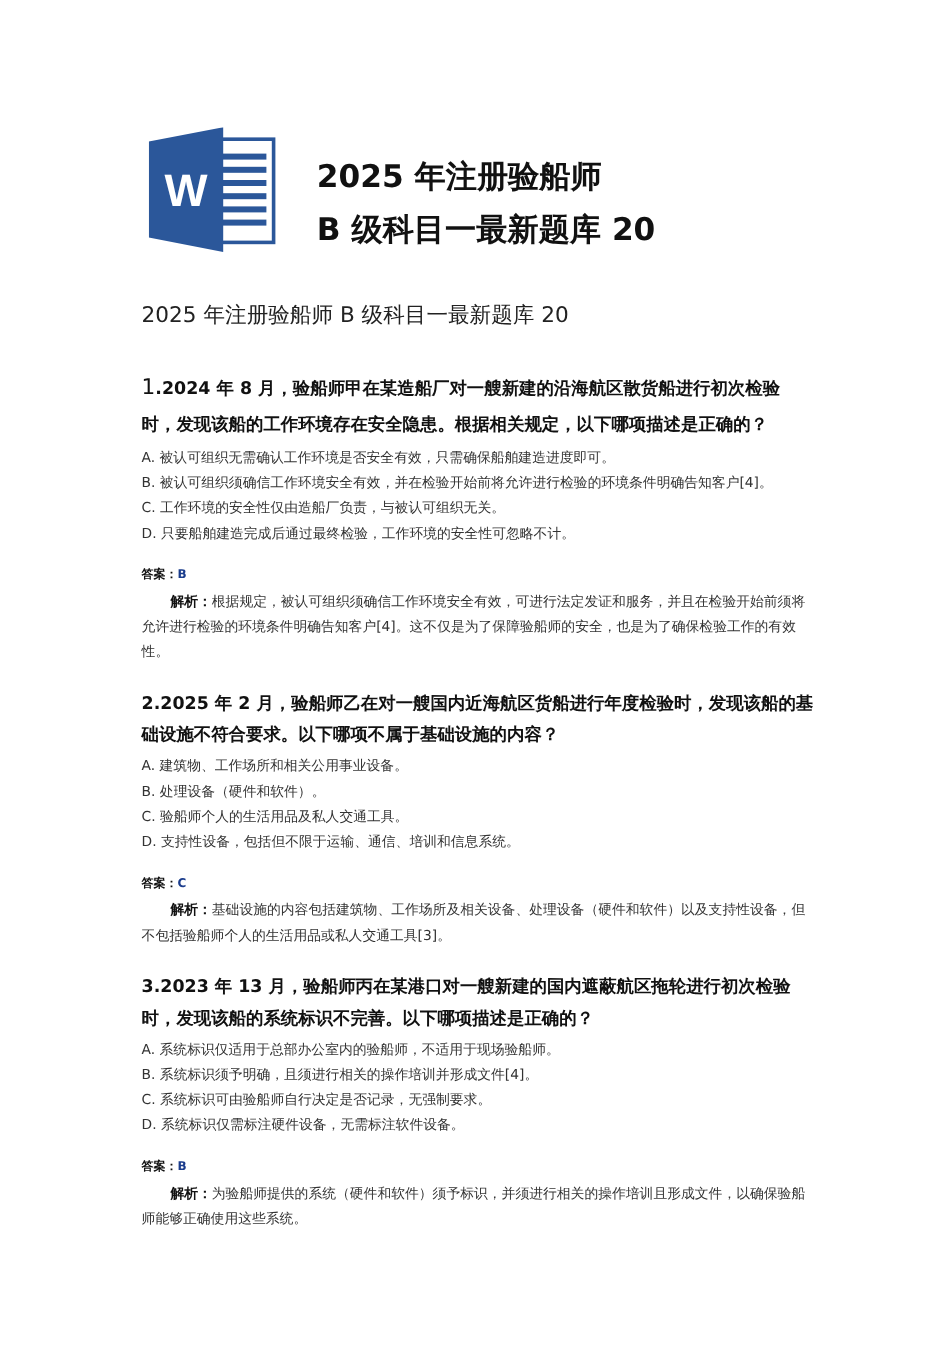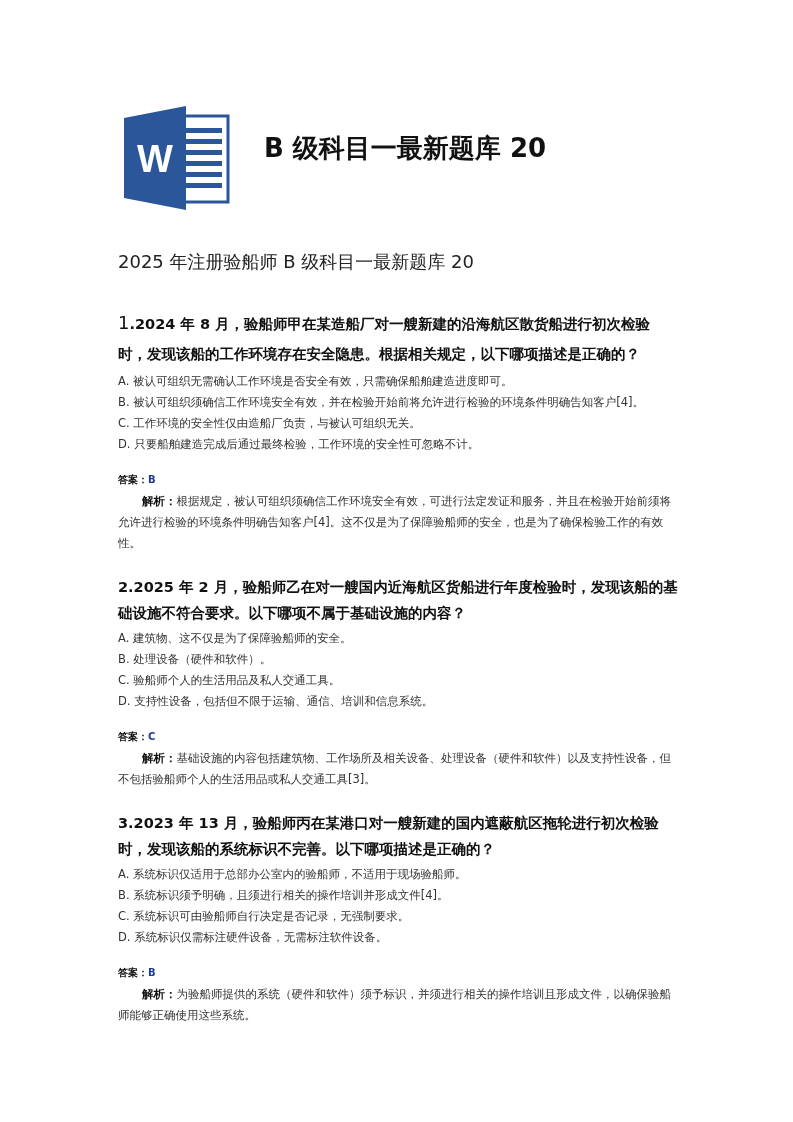--- a/index.html
+++ b/index.html
@@ -30,41 +30,42 @@
     <rect x="48" y="22" width="50" height="5" fill="#2b579a"></rect>
     <rect x="48" y="33" width="50" height="5" fill="#2b579a"></rect>
     <rect x="48" y="44" width="50" height="5" fill="#2b579a"></rect>
     <rect x="48" y="55" width="50" height="5" fill="#2b579a"></rect>
     <rect x="48" y="66" width="50" height="5" fill="#2b579a"></rect>
     <rect x="48" y="77" width="50" height="5" fill="#2b579a"></rect>
     <polygon points="0,12 62,0 62,104 0,92" fill="#2b579a"></polygon>
     <text x="31" y="66" text-anchor="middle" font-family="Liberation Sans, sans-serif" font-weight="bold" font-size="38" fill="#ffffff">W</text>
   </svg>
   <div class="doc-title">
+    <div>2025 年注册验船师</div>
     <div>B 级科目一最新题库 20</div>
   </div>
 </div>
 
 <div class="subtitle">2025 年注册验船师 B 级科目一最新题库 20</div>
 
 <div class="content">
 
   <div class="block">
     <div class="q-title q1"><span class="qnum">1</span><span>.2024 年 8 月，验船师甲在某造船厂对一艘新建的沿海航区散货船进行初次检验时，发现该船的工作环境存在安全隐患。根据相关规定，以下哪项描述是正确的？</span></div>
     <div class="option">A. 被认可组织无需确认工作环境是否安全有效，只需确保船舶建造进度即可。</div>
     <div class="option">B. 被认可组织须确信工作环境安全有效，并在检验开始前将允许进行检验的环境条件明确告知客户[4]。</div>
     <div class="option">C. 工作环境的安全性仅由造船厂负责，与被认可组织无关。</div>
     <div class="option">D. 只要船舶建造完成后通过最终检验，工作环境的安全性可忽略不计。</div>
     <div class="answer"><span>答案：</span><span class="val">B</span></div>
     <div class="analysis"><span class="lbl">解析：</span><span>根据规定，被认可组织须确信工作环境安全有效，可进行法定发证和服务，并且在检验开始前须将允许进行检验的环境条件明确告知客户[4]。这不仅是为了保障验船师的安全，也是为了确保检验工作的有效性。</span></div>
   </div>
 
   <div class="block">
     <div class="q-title"><span>2</span><span>.2025 年 2 月，验船师乙在对一艘国内近海航区货船进行年度检验时，发现该船的基础设施不符合要求。以下哪项不属于基础设施的内容？</span></div>
-    <div class="option">A. 建筑物、这不仅是为了保障验船师的安全。</div>
+    <div class="option">A. 建筑物、工作场所和相关公用事业设备。</div>
     <div class="option">B. 处理设备（硬件和软件）。</div>
     <div class="option">C. 验船师个人的生活用品及私人交通工具。</div>
     <div class="option">D. 支持性设备，包括但不限于运输、通信、培训和信息系统。</div>
     <div class="answer"><span>答案：</span><span class="val">C</span></div>
     <div class="analysis"><span class="lbl">解析：</span><span>基础设施的内容包括建筑物、工作场所及相关设备、处理设备（硬件和软件）以及支持性设备，但不包括验船师个人的生活用品或私人交通工具[3]。</span></div>
   </div>
 
   <div class="block">
     <div class="q-title"><span>3</span><span>.2023 年 13 月，验船师丙在某港口对一艘新建的国内遮蔽航区拖轮进行初次检验时，发现该船的系统标识不完善。以下哪项描述是正确的？</span></div>
     <div class="option">A. 系统标识仅适用于总部办公室内的验船师，不适用于现场验船师。</div>

